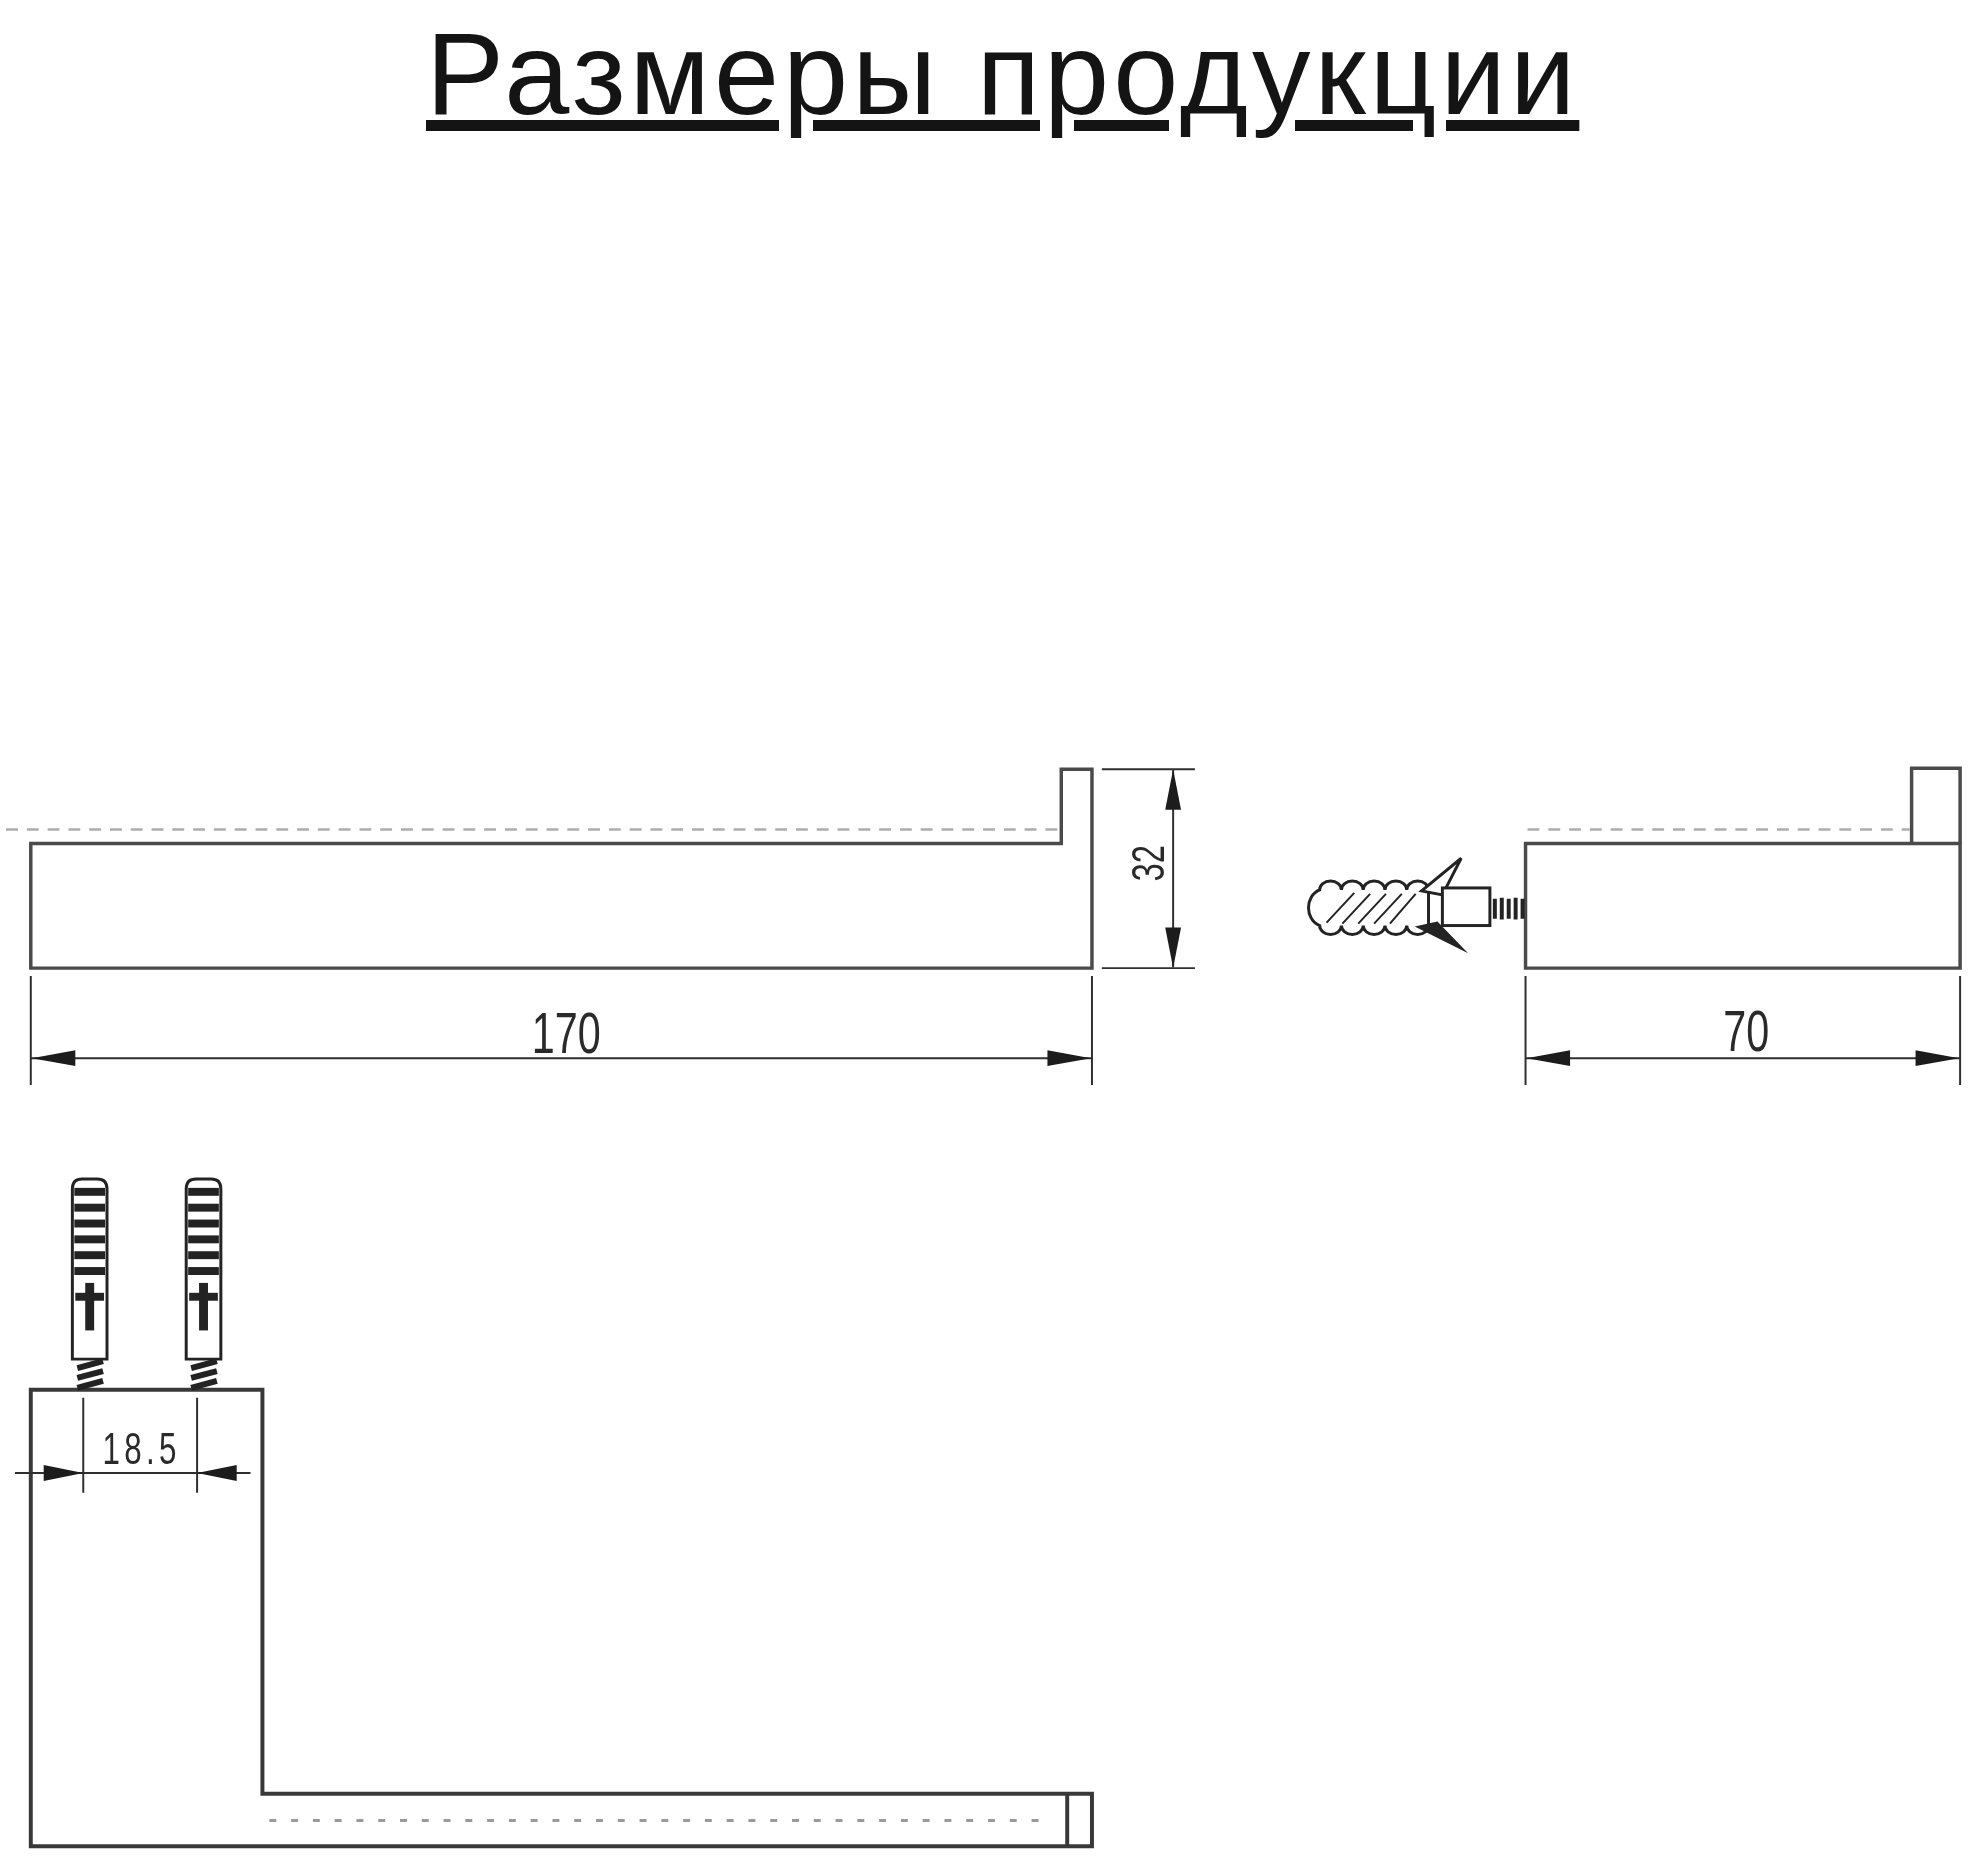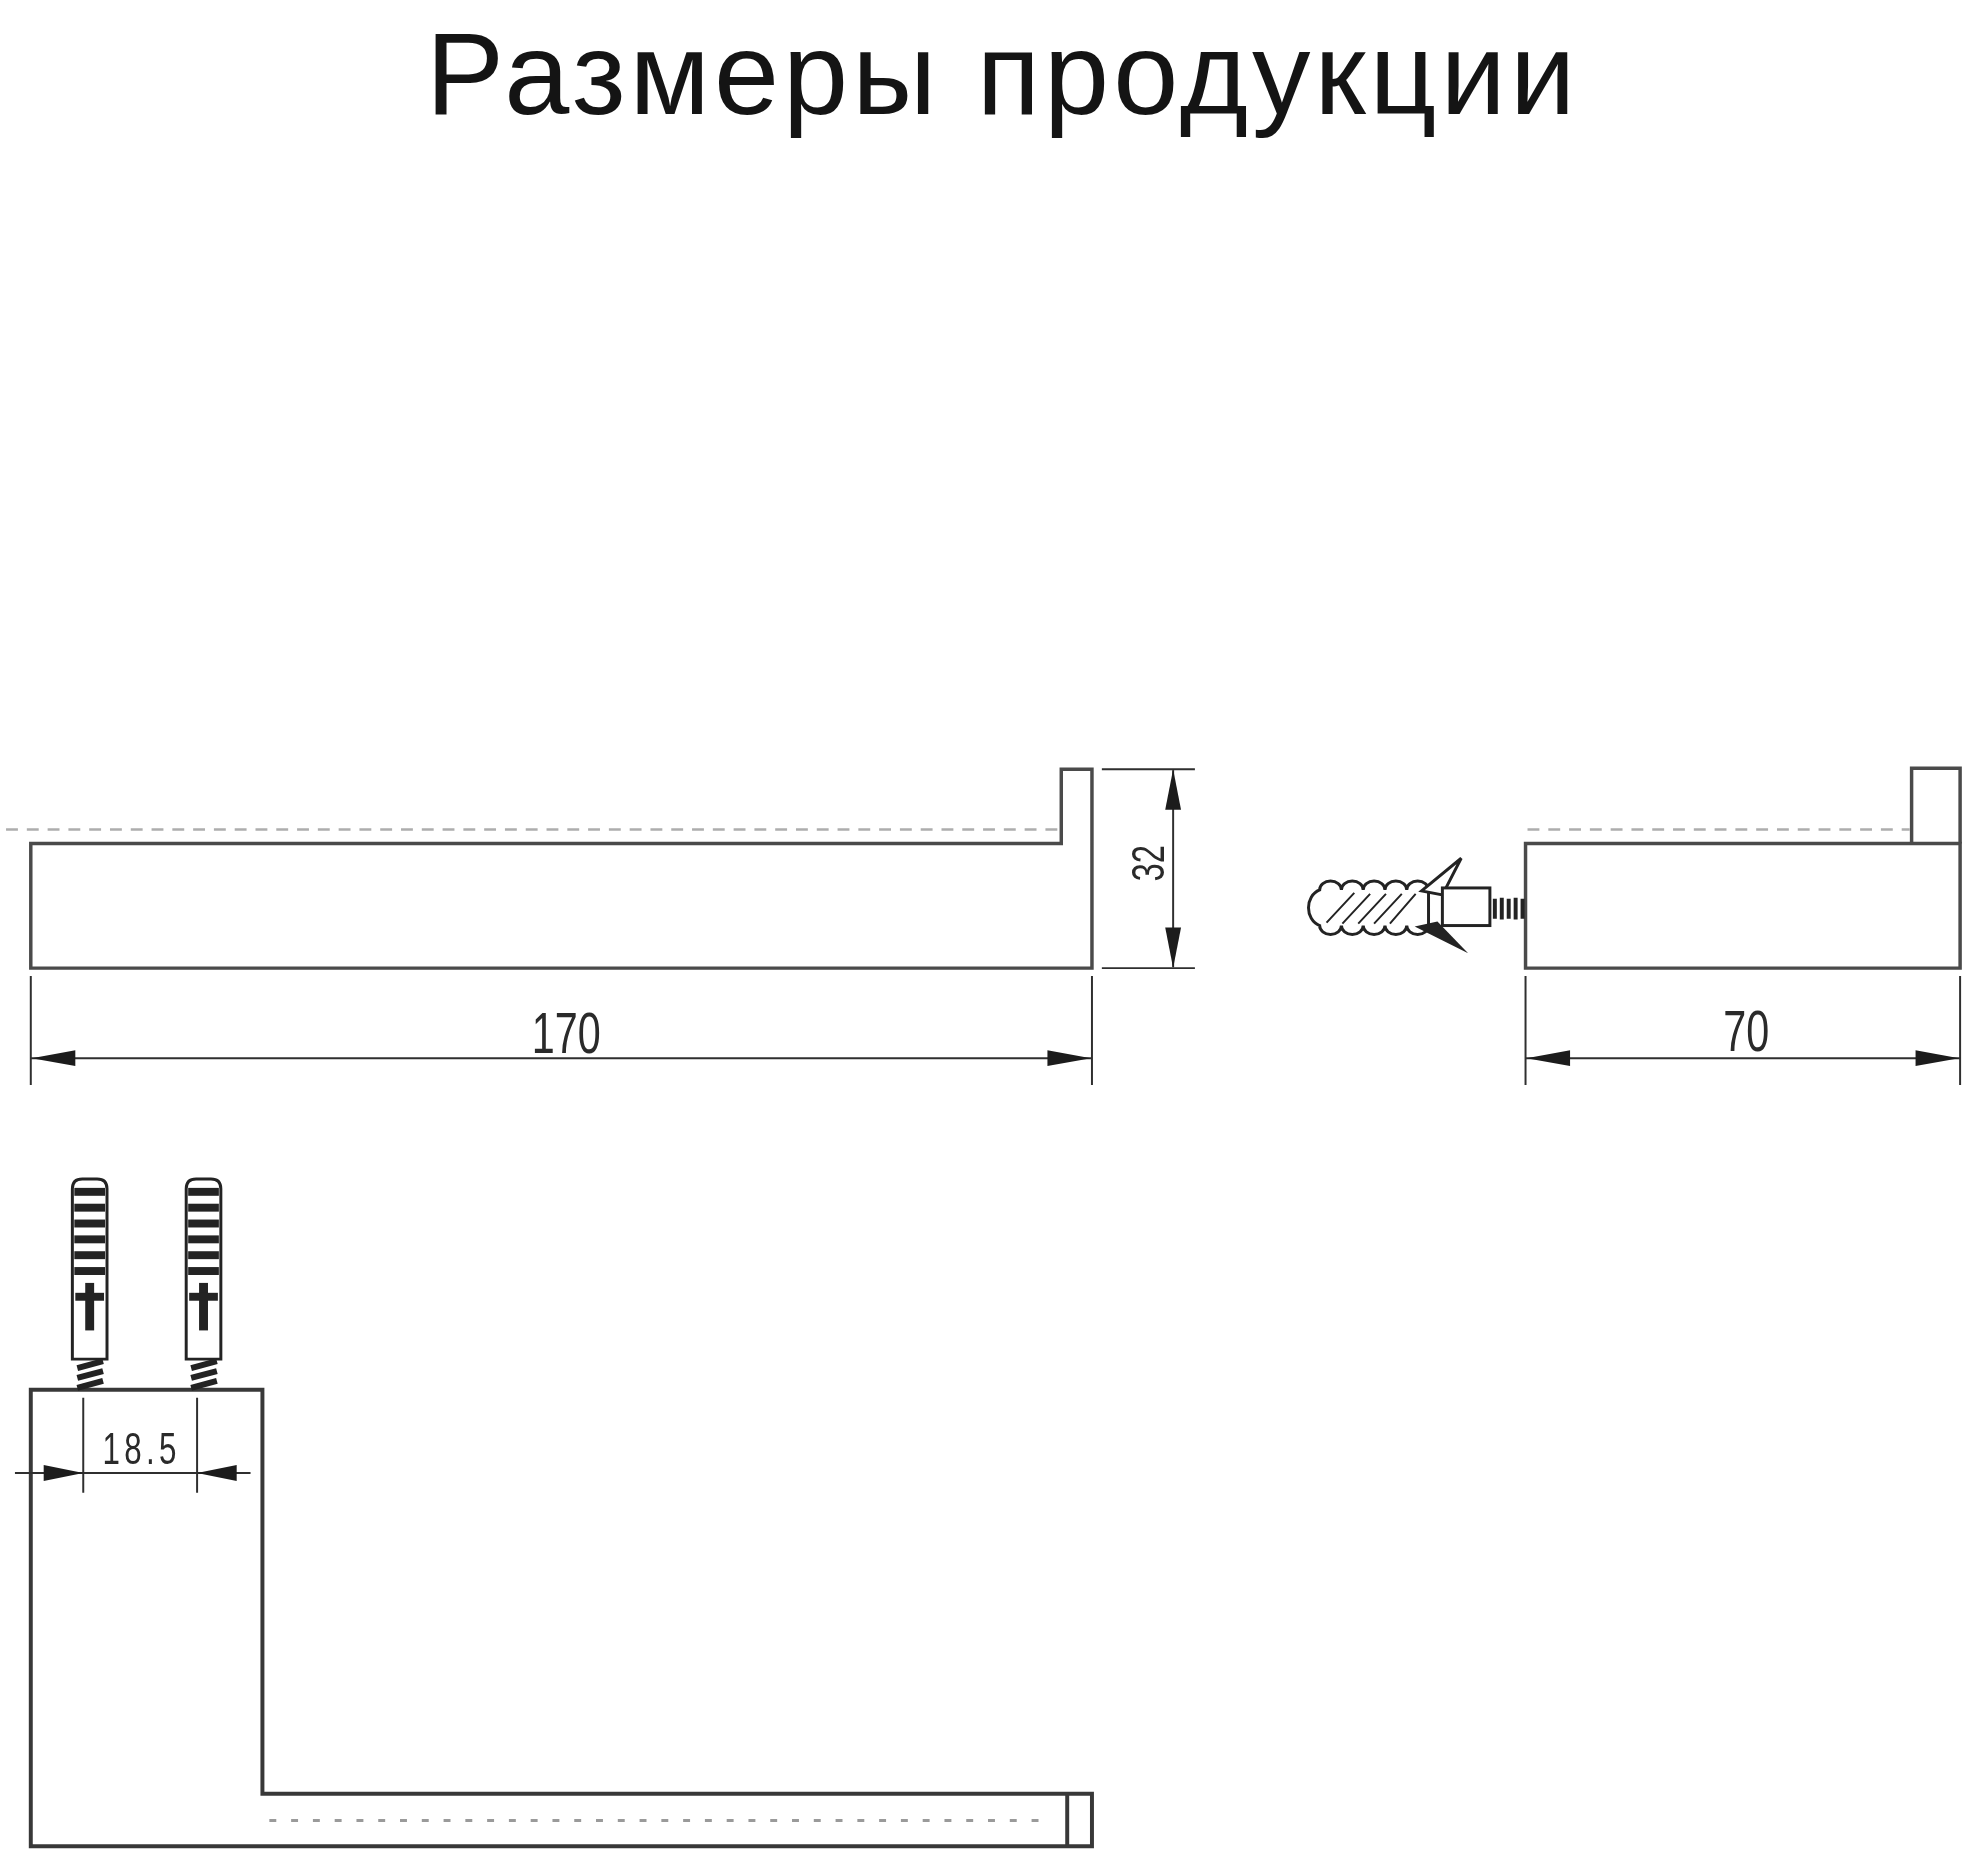--- a/index.html
+++ b/index.html
@@ -4,21 +4,21 @@
 <style>
   :root{
     --line:#4a4a4a; --dim:#2f2f2f; --arrow:#1c1c1c; --dash:#adadad;
     --dash2:#9a9a9a; --ink:#141414; --dimtext:#2a2a2a; --bg:#ffffff; --hw:#232323;
   }
   html,body{margin:0;padding:0;}
   body{width:1980px;height:1862px;background:var(--bg);overflow:hidden;
        font-family:"Liberation Sans", sans-serif;}
   .page{position:relative;width:1980px;height:1862px;background:var(--bg);}
   .title{position:absolute;left:426px;top:6px;font-size:117px;letter-spacing:4px;
-         color:var(--ink);font-weight:400;white-space:nowrap;}
+         color:var(--ink);font-weight:400;white-space:nowrap;text-decoration:underline;}
   svg{position:absolute;left:0;top:0;}
   .outline{fill:none;stroke:var(--line);stroke-width:3.5;stroke-linejoin:miter;}
   .outline-b{fill:none;stroke:#383838;stroke-width:4;}
   .dimline{fill:none;stroke:var(--dim);stroke-width:2;}
   .arrow{fill:var(--arrow);stroke:none;}
   .hidden-dash{fill:none;stroke:var(--dash);stroke-width:2.5;stroke-dasharray:12 9;}
   .arm-dash{fill:none;stroke:var(--dash2);stroke-width:3;stroke-dasharray:7 15;}
   .hw-outline{fill:#ffffff;stroke:var(--hw);stroke-width:3;}
   .hw-fill{fill:var(--hw);stroke:none;}
   .hw-line{fill:none;stroke:var(--hw);stroke-width:2;}

